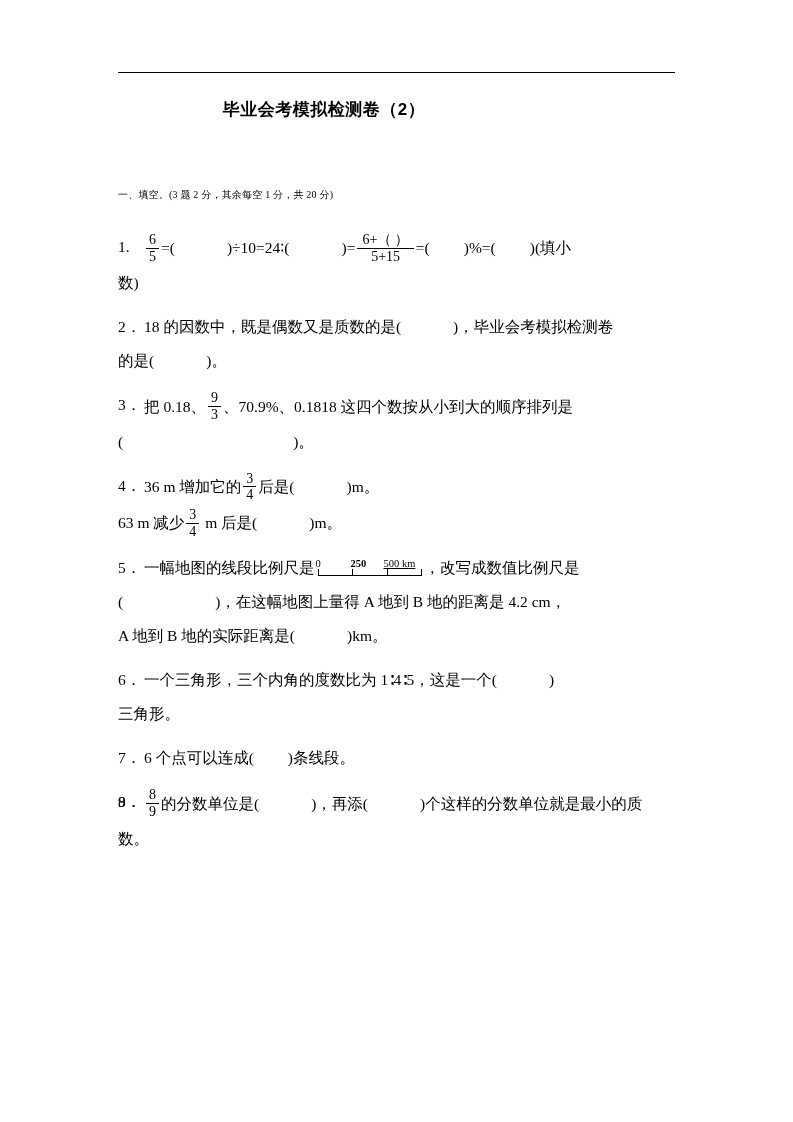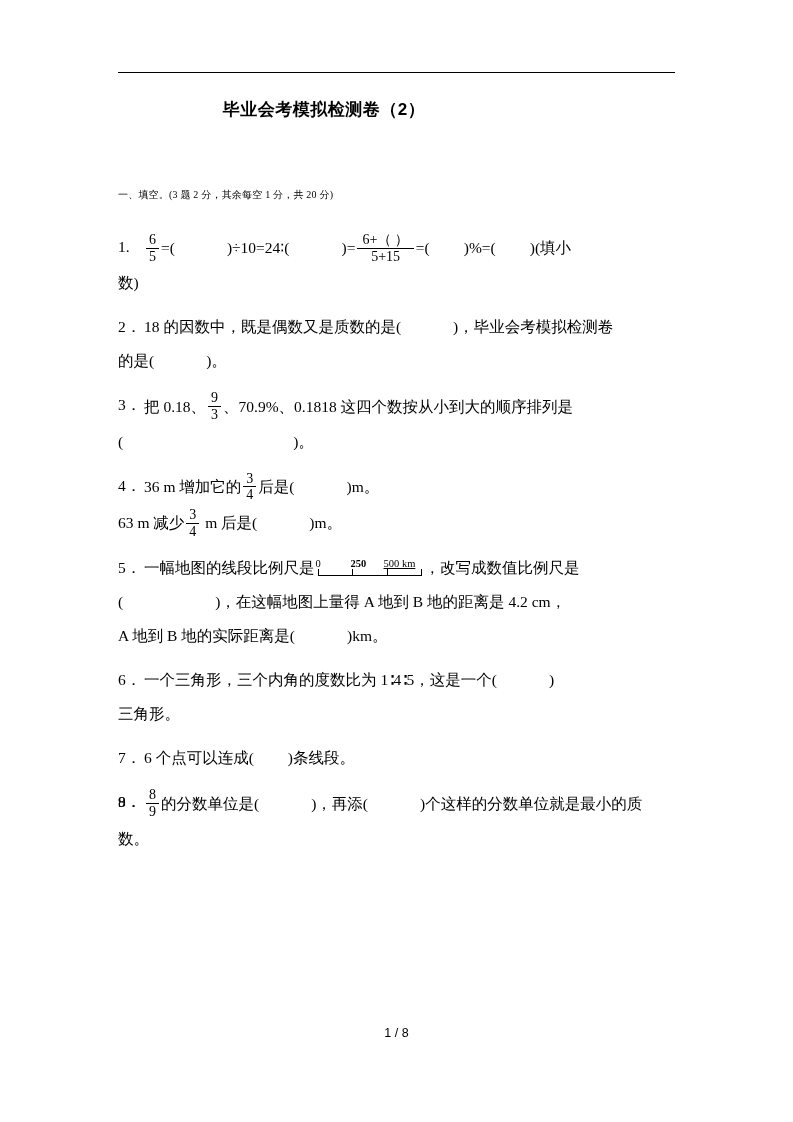--- a/index.html
+++ b/index.html
@@ -243,14 +243,13 @@
         <span class="frac">
           <span class="n">8</span>
           <span class="d">9</span>
         </span><span>的分数单位是(</span><span class="blank-md"></span><span>)，再添(</span><span class="blank-md"></span><span>)个这样的分数单位就是最小的质</span>
         <span class="line2">数。</span>
       </span>
     </div>
 
   </div>
 
-  <div class="page-num">1 / 8</div>
 </div>
 
 </body></html>

